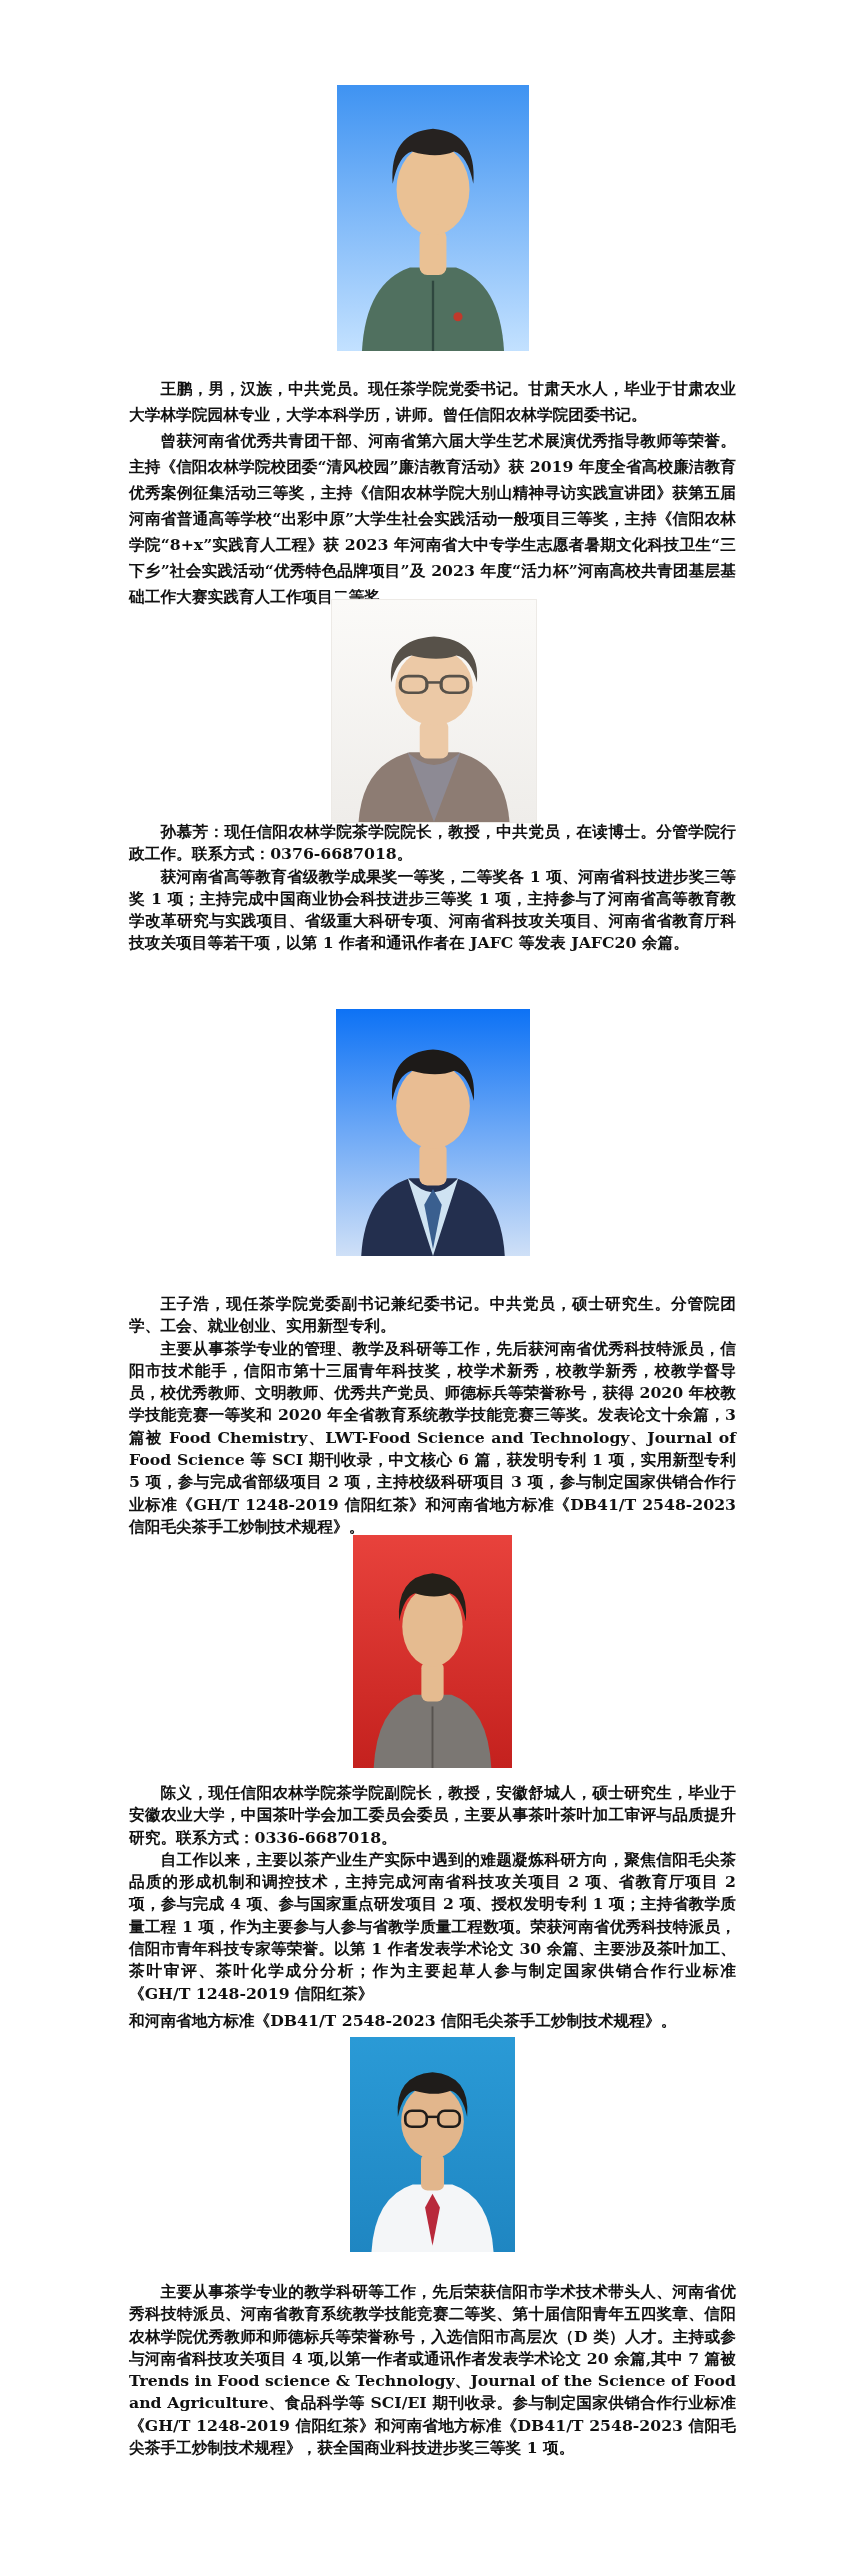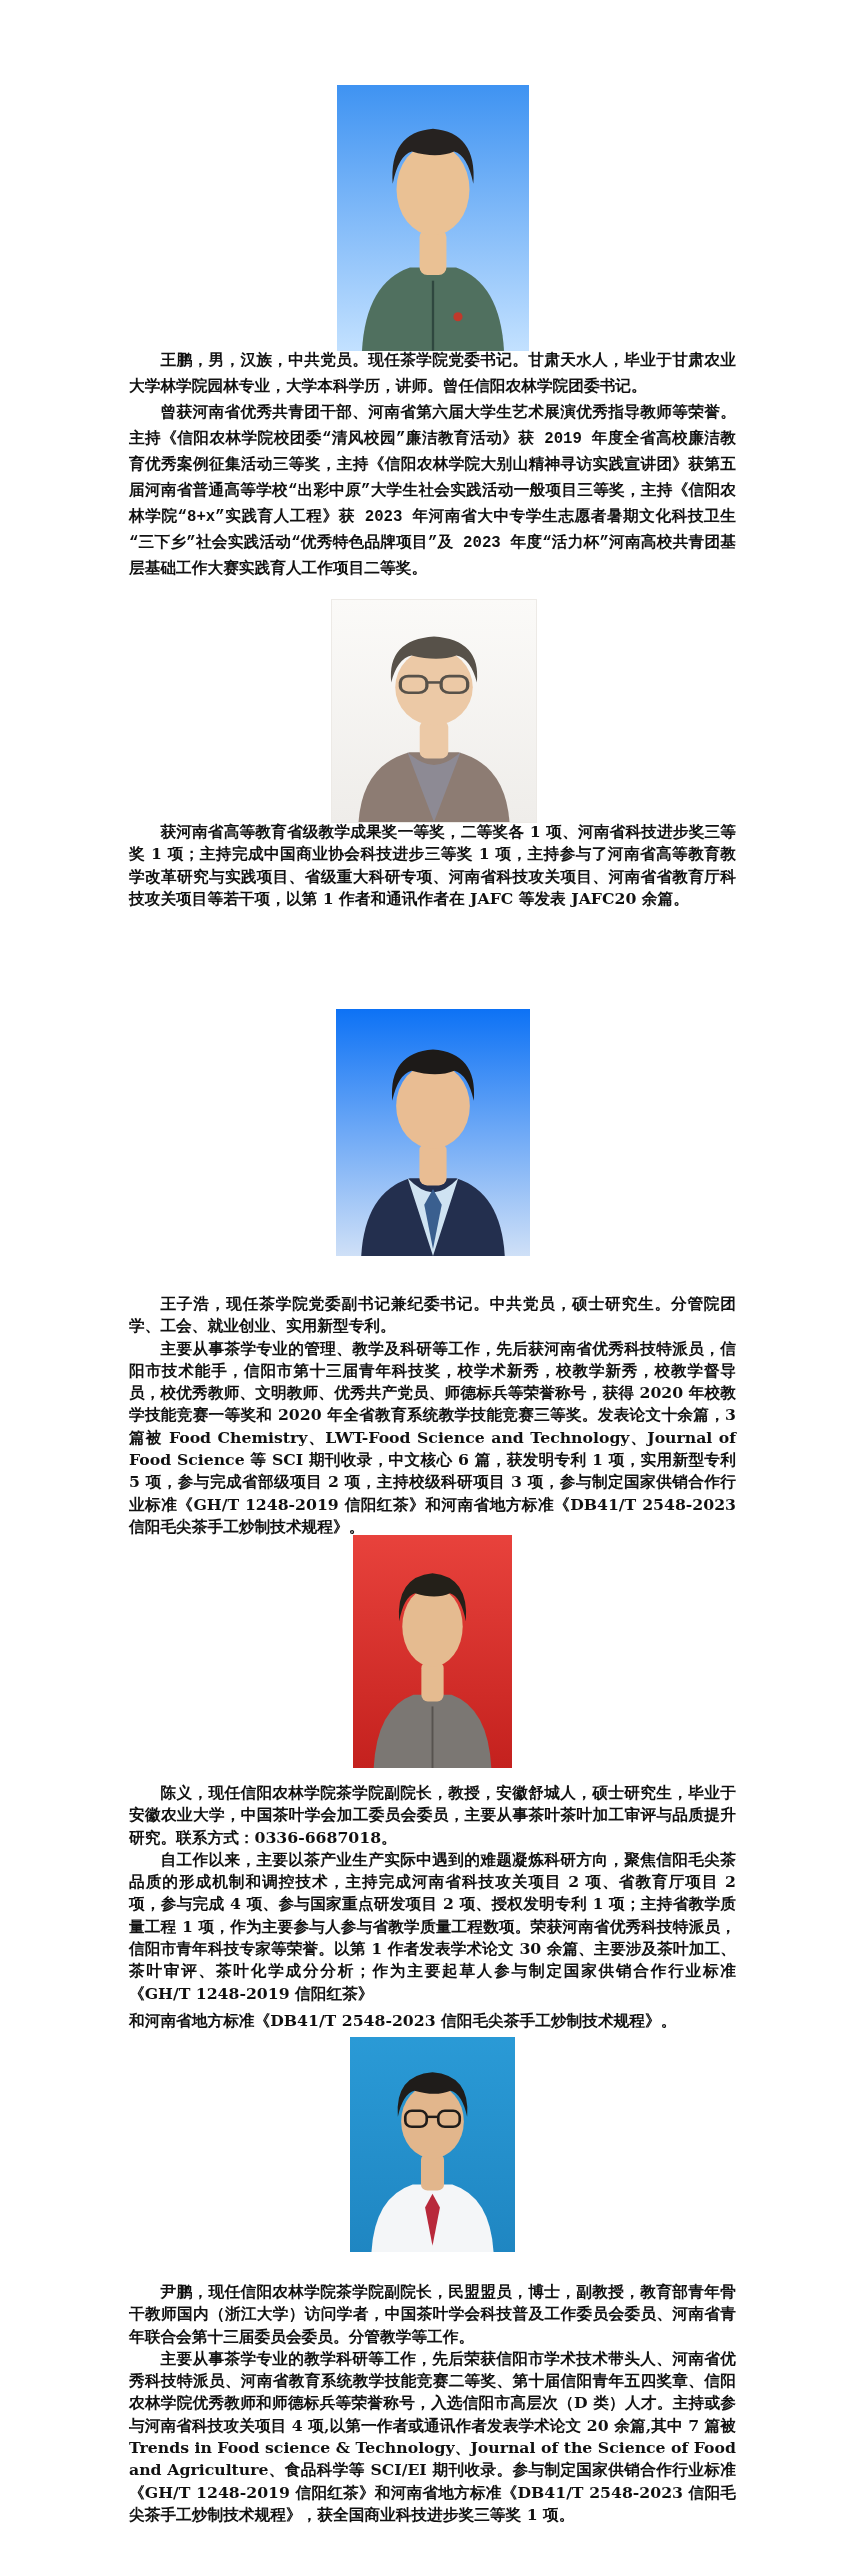--- a/index.html
+++ b/index.html
@@ -23,21 +23,21 @@
   .ph4{left:350px;top:2037px;width:165px;height:215px;}
   .bio{
     position:absolute;left:129px;width:607px;
     font-size:15.7px;line-height:22.3px;font-weight:600;
     text-align:justify;
   }
   .bio.loose{line-height:26px;}
   .bio p{margin:0;text-indent:2em;}
   .bio p.no-indent{text-indent:0;}
   .bio p.gap-before{margin-top:5px;}
-  .b0{top:348px;font-family:Liberation Mono, monospace;}
+  .b0{top:376px;}
   .b1{top:821px;}
   .b2{top:1293px;}
   .b3{top:1782px;}
   .b4{top:2281px;}
 </style>
 </head>
 <body>
 
 <div class="page">
 
@@ -81,20 +81,21 @@
           <ellipse cx="50" cy="55" rx="19" ry="24" fill="#ecc9a6"></ellipse>
           <path d="M29,52 Q27,25 50,23 Q73,25 71,52 Q68,37 61,35 Q52,39 39,35 Q32,37 29,52 Z" fill="#575149"></path>
           <g stroke="#575149" stroke-width="1.6" fill="none">
             <rect x="33.5" y="48" width="13" height="10.5" rx="4"></rect>
             <rect x="53.5" y="48" width="13" height="10.5" rx="4"></rect>
             <line x1="46.5" y1="52" x2="53.5" y2="52"></line>
           </g>
         </svg>
       </div>
     <div class="bio b1">
+      <p>孙慕芳：现任信阳农林学院茶学院院长，教授，中共党员，在读博士。分管学院行政工作。联系方式：0376-6687018。</p>
       <p>获河南省高等教育省级教学成果奖一等奖，二等奖各 1 项、河南省科技进步奖三等奖 1 项；主持完成中国商业协会科技进步三等奖 1 项，主持参与了河南省高等教育教学改革研究与实践项目、省级重大科研专项、河南省科技攻关项目、河南省省教育厅科技攻关项目等若干项，以第 1 作者和通讯作者在 JAFC 等发表 JAFC20 余篇。</p>
     </div>
   </section>
 
   <section>
     <div class="photo ph2">
         <svg viewBox="0 0 100 140" preserveAspectRatio="none">
           <defs>
             <linearGradient id="grad-2" x1="0" y1="0" x2="0" y2="1">
               <stop offset="0" stop-color="#0d72f5"></stop>
@@ -156,19 +157,18 @@
           <path d="M29,52 Q27,25 50,23 Q73,25 71,52 Q68,37 61,35 Q52,39 39,35 Q32,37 29,52 Z" fill="#1f1c1a"></path>
           <g stroke="#1f1c1a" stroke-width="1.6" fill="none">
             <rect x="33.5" y="48" width="13" height="10.5" rx="4"></rect>
             <rect x="53.5" y="48" width="13" height="10.5" rx="4"></rect>
             <line x1="46.5" y1="52" x2="53.5" y2="52"></line>
           </g>
           <path d="M50,102 L45.5,111 L50,136 L54.5,111 Z" fill="#b8293b"></path>
         </svg>
       </div>
     <div class="bio b4">
-      <p>尹鹏，现任信阳农林学院茶学院副院长，民盟盟员，博士，副教授，教育部青年骨干教师国内（浙江大学）访问学者，中国茶叶学会科技普及工作委员会委员、河南省青年联合会第十三届委员会委员。分管教学等工作。</p>
       <p>主要从事茶学专业的教学科研等工作，先后荣获信阳市学术技术带头人、河南省优秀科技特派员、河南省教育系统教学技能竞赛二等奖、第十届信阳青年五四奖章、信阳农林学院优秀教师和师德标兵等荣誉称号，入选信阳市高层次（D 类）人才。主持或参与河南省科技攻关项目 4 项,以第一作者或通讯作者发表学术论文 20 余篇,其中 7 篇被 Trends in Food science &amp; Technology、Journal of the Science of Food and Agriculture、食品科学等 SCI/EI 期刊收录。参与制定国家供销合作行业标准《GH/T 1248-2019 信阳红茶》和河南省地方标准《DB41/T 2548-2023 信阳毛尖茶手工炒制技术规程》，获全国商业科技进步奖三等奖 1 项。</p>
     </div>
   </section>
 
 </div>
 
 
 </body></html>

